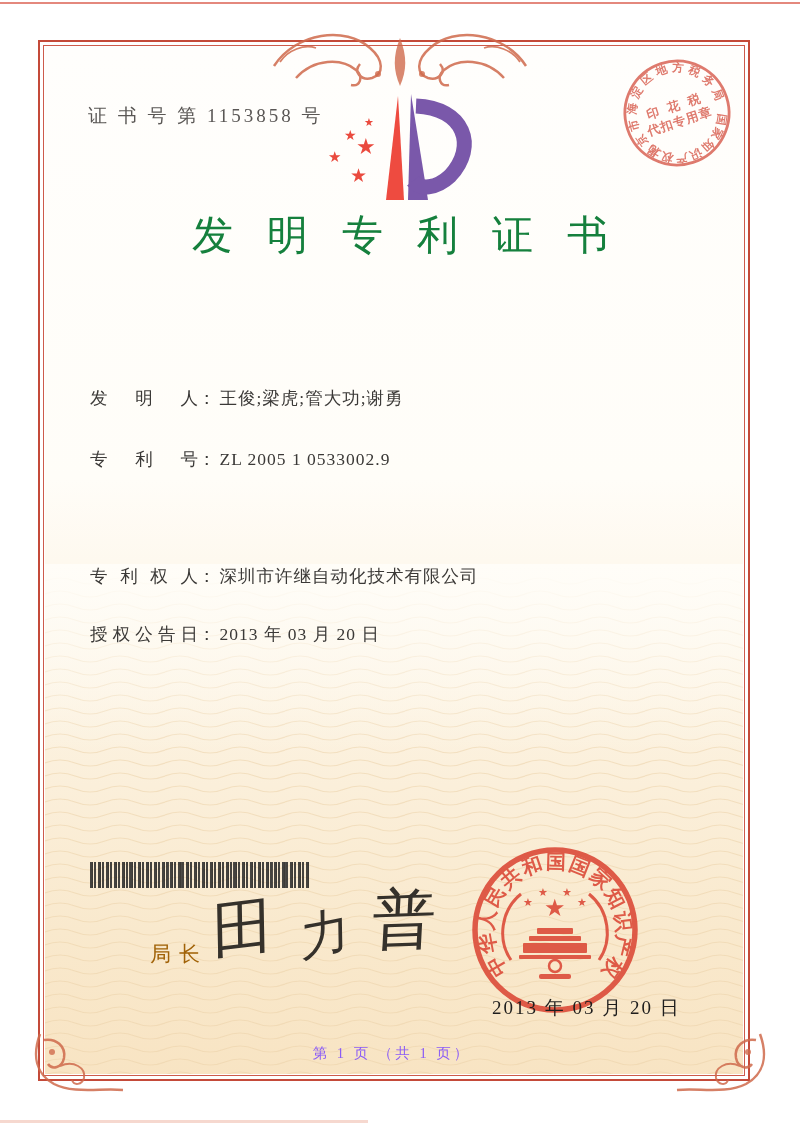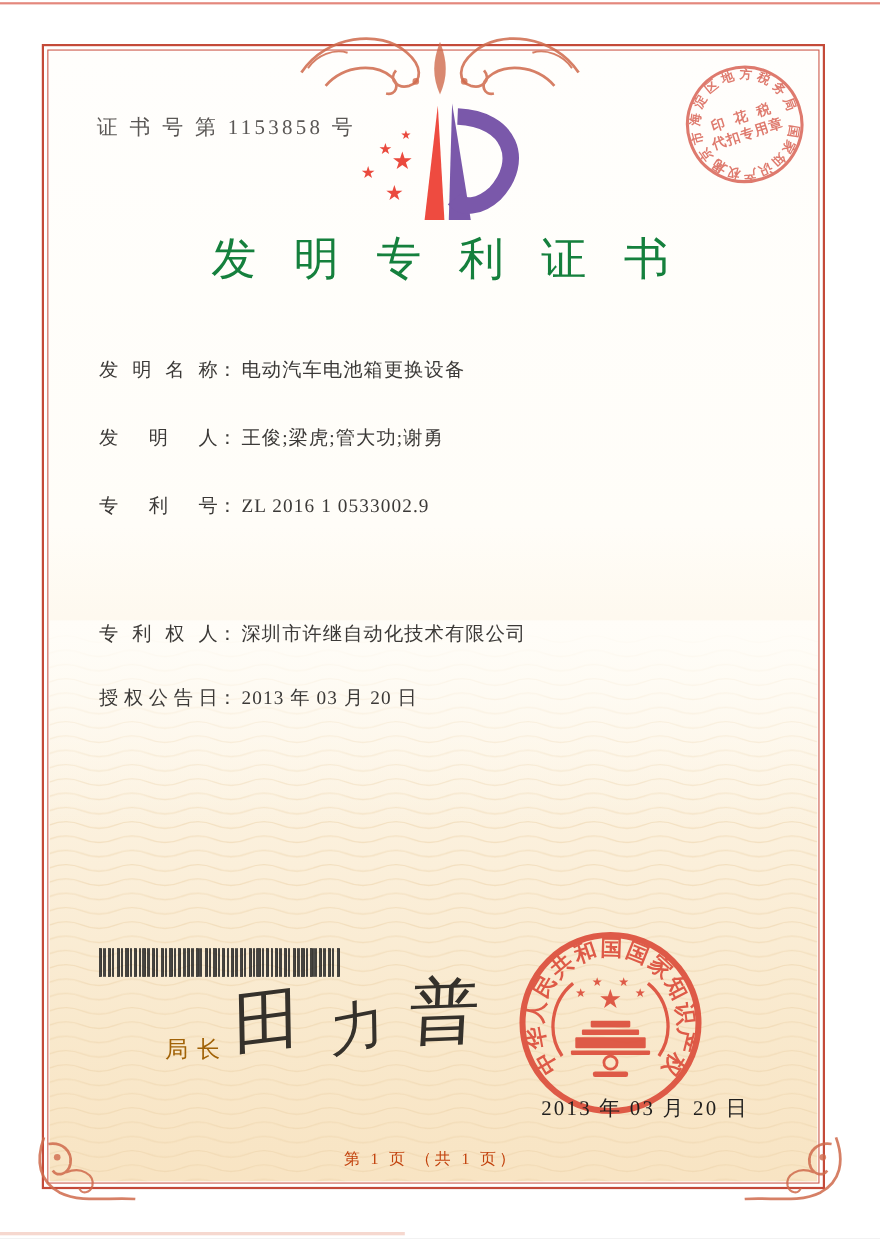--- a/index.html
+++ b/index.html
@@ -50,21 +50,21 @@
   .sig-char.c0{font-size:62px;transform:rotate(-7deg) skewX(-6deg);}
   .sig-char.c1{font-size:50px;transform:translateY(2px) rotate(-11deg) skewX(-10deg);margin-left:22px;}
   .sig-char.c2{font-size:64px;transform:translateY(-8px) rotate(-2deg) skewX(-5deg);margin-left:18px;}
 
   .main-seal{position:absolute;left:466px;top:841px;opacity:.9;}
   .seal-date{position:absolute;left:492px;top:995px;font-size:19px;letter-spacing:2px;color:#1f1e1d;}
 
   .tax-stamp{position:absolute;left:610px;top:46px;opacity:.8;}
 
   .footer{position:absolute;left:38px;top:1044px;width:708px;text-align:center;
-    font-size:14.5px;letter-spacing:3px;color:#c2410c;}
+    font-size:14.5px;letter-spacing:3px;color:#8b5cf6;}
 
   .flourish-top{position:absolute;left:266px;top:14px;}
   .flourish-bl{position:absolute;left:30px;top:1030px;}
   .flourish-br{position:absolute;left:675px;top:1030px;transform:scaleX(-1);}
 </style>
 </head>
 <body>
 
 <div class="page">
 
@@ -127,28 +127,25 @@
       <text x="52" y="38" font-size="11">★</text>
       <text x="32" y="52" font-size="14">★</text>
       <text x="44" y="66" font-size="22">★</text>
       <text x="16" y="74" font-size="15">★</text>
       <text x="38" y="94" font-size="19">★</text>
     </g>
   </svg>
 
   <div class="doc-title">发明专利证书</div>
 
-  <div class="field-row row-1">
-    <span class="field-label">发明名称</span><span class="field-colon">：</span><span class="field-value">电动汽车电池箱更换设备</span>
-  </div>
   <div class="field-row row-2">
     <span class="field-label">发明人</span><span class="field-colon">：</span><span class="field-value">王俊;梁虎;管大功;谢勇</span>
   </div>
   <div class="field-row row-3">
-    <span class="field-label">专利号</span><span class="field-colon">：</span><span class="field-value">ZL 2016 1 0533002.9</span>
+    <span class="field-label">专利号</span><span class="field-colon">：</span><span class="field-value">ZL 2005 1 0533002.9</span>
   </div>
   <div class="field-row row-5">
     <span class="field-label">专利权人</span><span class="field-colon">：</span><span class="field-value">深圳市许继自动化技术有限公司</span>
   </div>
   <div class="field-row row-6">
     <span class="field-label">授权公告日</span><span class="field-colon">：</span><span class="field-value">2013 年 03 月 20 日</span>
   </div>
 
   <div class="body-text">
   </div>

